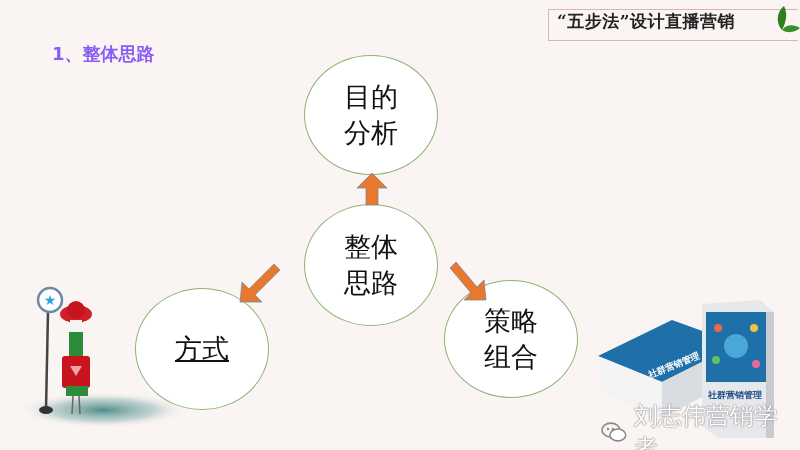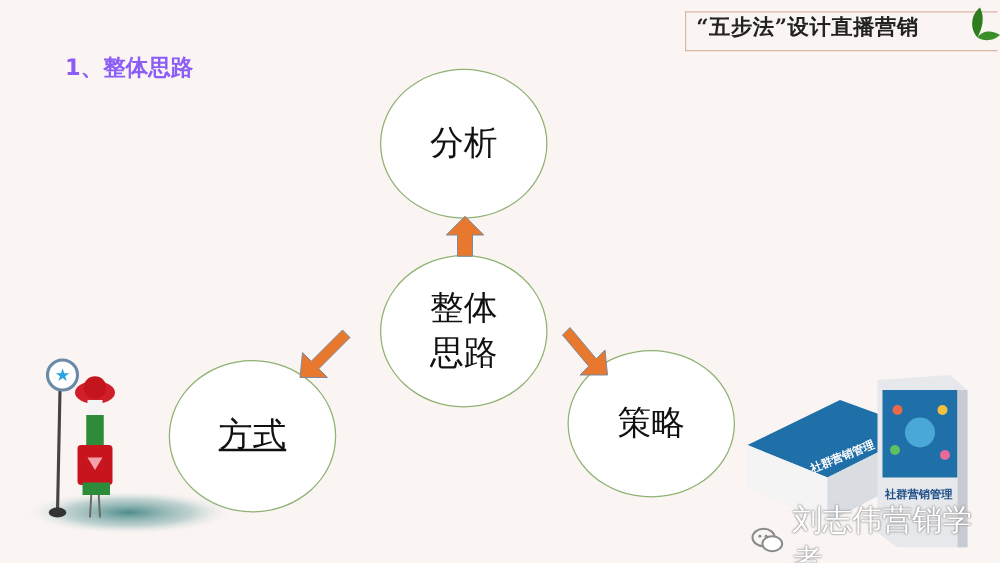--- a/index.html
+++ b/index.html
@@ -29,21 +29,21 @@
       border: 1.5px solid #8fb272; background: #ffffff;
       box-sizing: border-box;
       display: flex; align-items: center; justify-content: center;
       text-align: center; font-size: 27px; line-height: 36px; color: #111;
       font-family: "DejaVu Serif", "Liberation Serif", serif;
     }
     .node span { display: block; width: 2.4em; }
     #node-top { left: 304px; top: 55px; width: 134px; height: 120px; }
     #node-center { left: 304px; top: 204px; width: 134px; height: 122px; justify-content: center; }
     #node-left { left: 135px; top: 288px; width: 134px; height: 122px; text-decoration: underline; }
-    #node-right { left: 454px; top: 280px; width: 134px; height: 118px; }
+    #node-right { left: 444px; top: 280px; width: 134px; height: 118px; }
     .arrow { position: absolute; }
     .figure { position: absolute; left: 18px; top: 282px; width: 170px; height: 145px; }
     .books { position: absolute; left: 590px; top: 298px; width: 195px; height: 140px; }
     .watermark {
       position: absolute; left: 600px; top: 400px;
       display: flex; align-items: center; gap: 6px;
       font-size: 24px; color: #ffffff;
       font-family: "DejaVu Sans", "Liberation Sans", sans-serif;
       text-shadow: 0 0 2px #8a8a8a, 0 0 1px #6a6a6a;
     }
@@ -56,37 +56,39 @@
 </div>
 <svg class="leaf" viewBox="0 0 30 32">
   <path d="M14 2 C6 8 6 20 12 26 C16 18 18 10 14 2Z" fill="#2f7d1f"></path>
   <path d="M12 26 C18 30 26 28 30 24 C24 20 16 20 12 26Z" fill="#3a8f28"></path>
 </svg>
 
 <div class="heading">1、整体思路</div>
 
 <div class="node" id="node-top">
   <span>
+      <span>目的</span>
       <span>分析</span>
     </span>
 </div>
 <div class="node" id="node-center">
   <span>
       <span>整体</span>
       <span>思路</span>
     </span>
 </div>
 <div class="node" id="node-left">
   <span>
       <span>方式</span>
     </span>
 </div>
 <div class="node" id="node-right">
   <span>
       <span>策略</span>
+      <span>组合</span>
     </span>
 </div>
 
 <svg class="arrow" style="left:356px;top:172px;width:32px;height:34px" viewBox="0 0 32 34">
   <polygon points="16,1 31,16 22,16 22,33 10,33 10,16 1,16" fill="#e8782e" stroke="#7a8aa0" stroke-width="0.8"></polygon>
 </svg>
 <svg class="arrow" style="left:238px;top:258px;width:46px;height:46px" viewBox="0 0 46 46">
   <polygon points="2,44 4,24 11,31 36,6 42,12 17,37 24,44" fill="#e8782e" stroke="#7a8aa0" stroke-width="0.8"></polygon>
 </svg>
 <svg class="arrow" style="left:448px;top:258px;width:40px;height:44px" viewBox="0 0 40 44">

